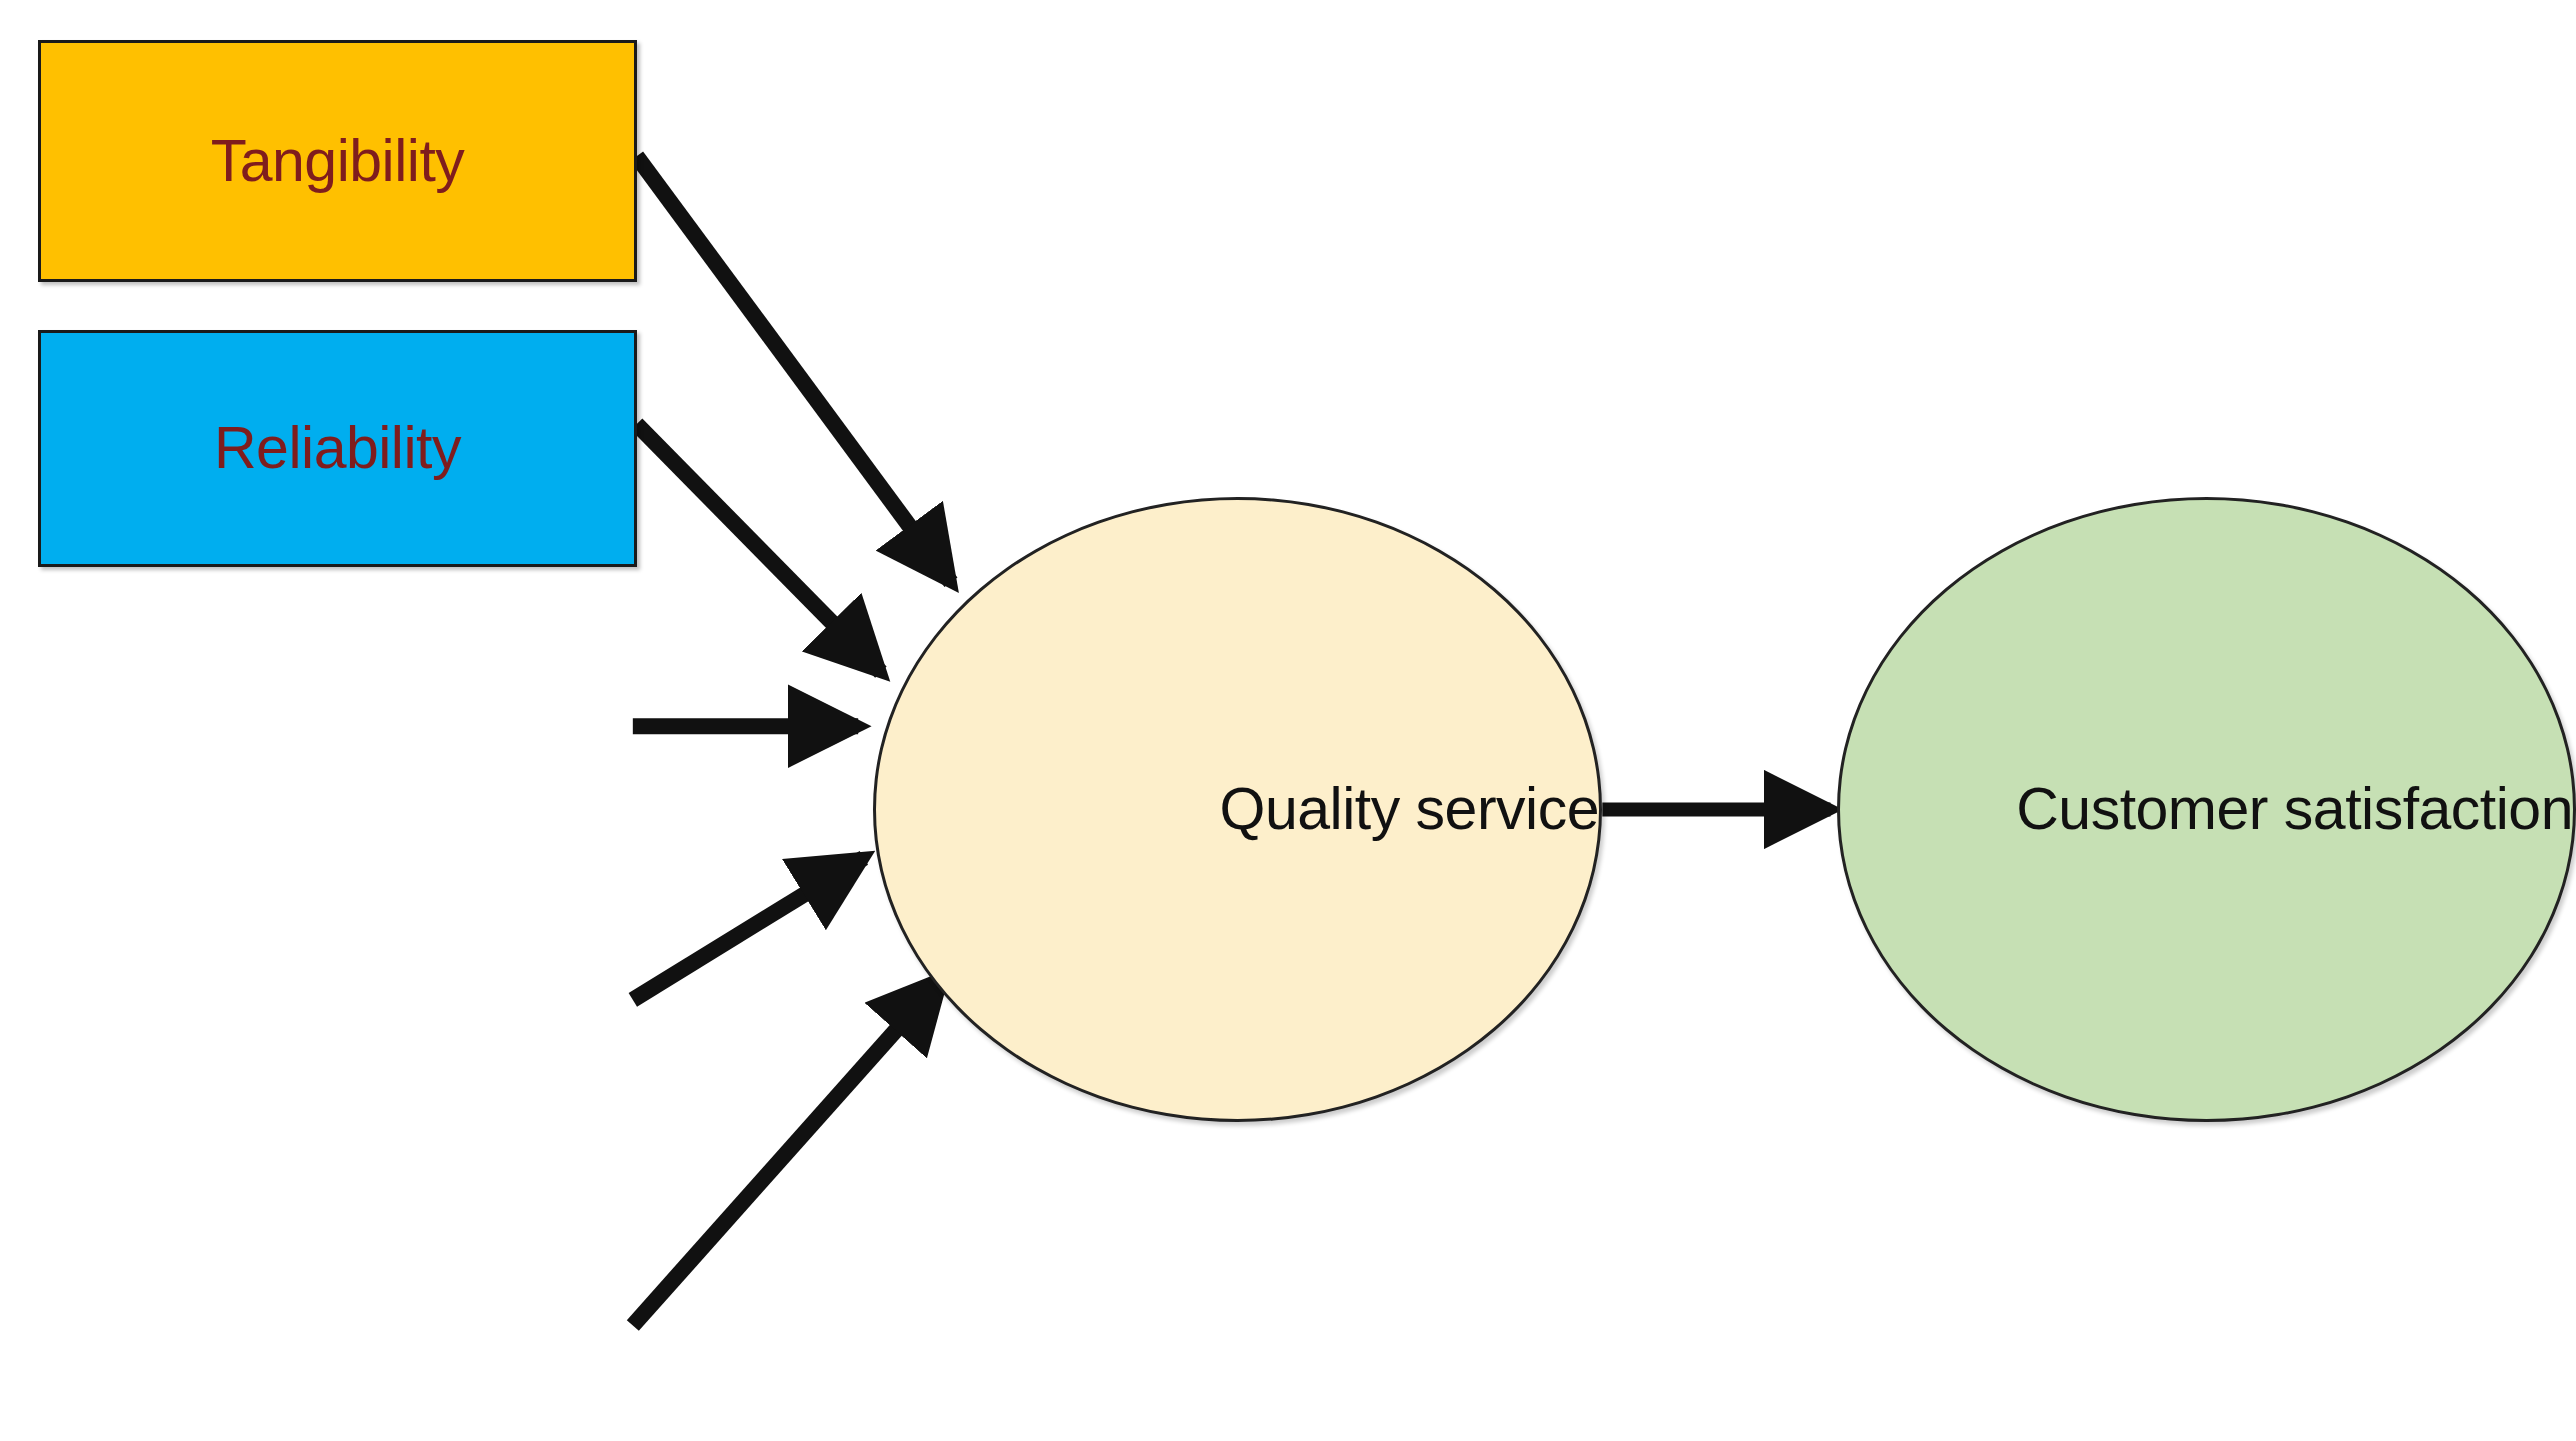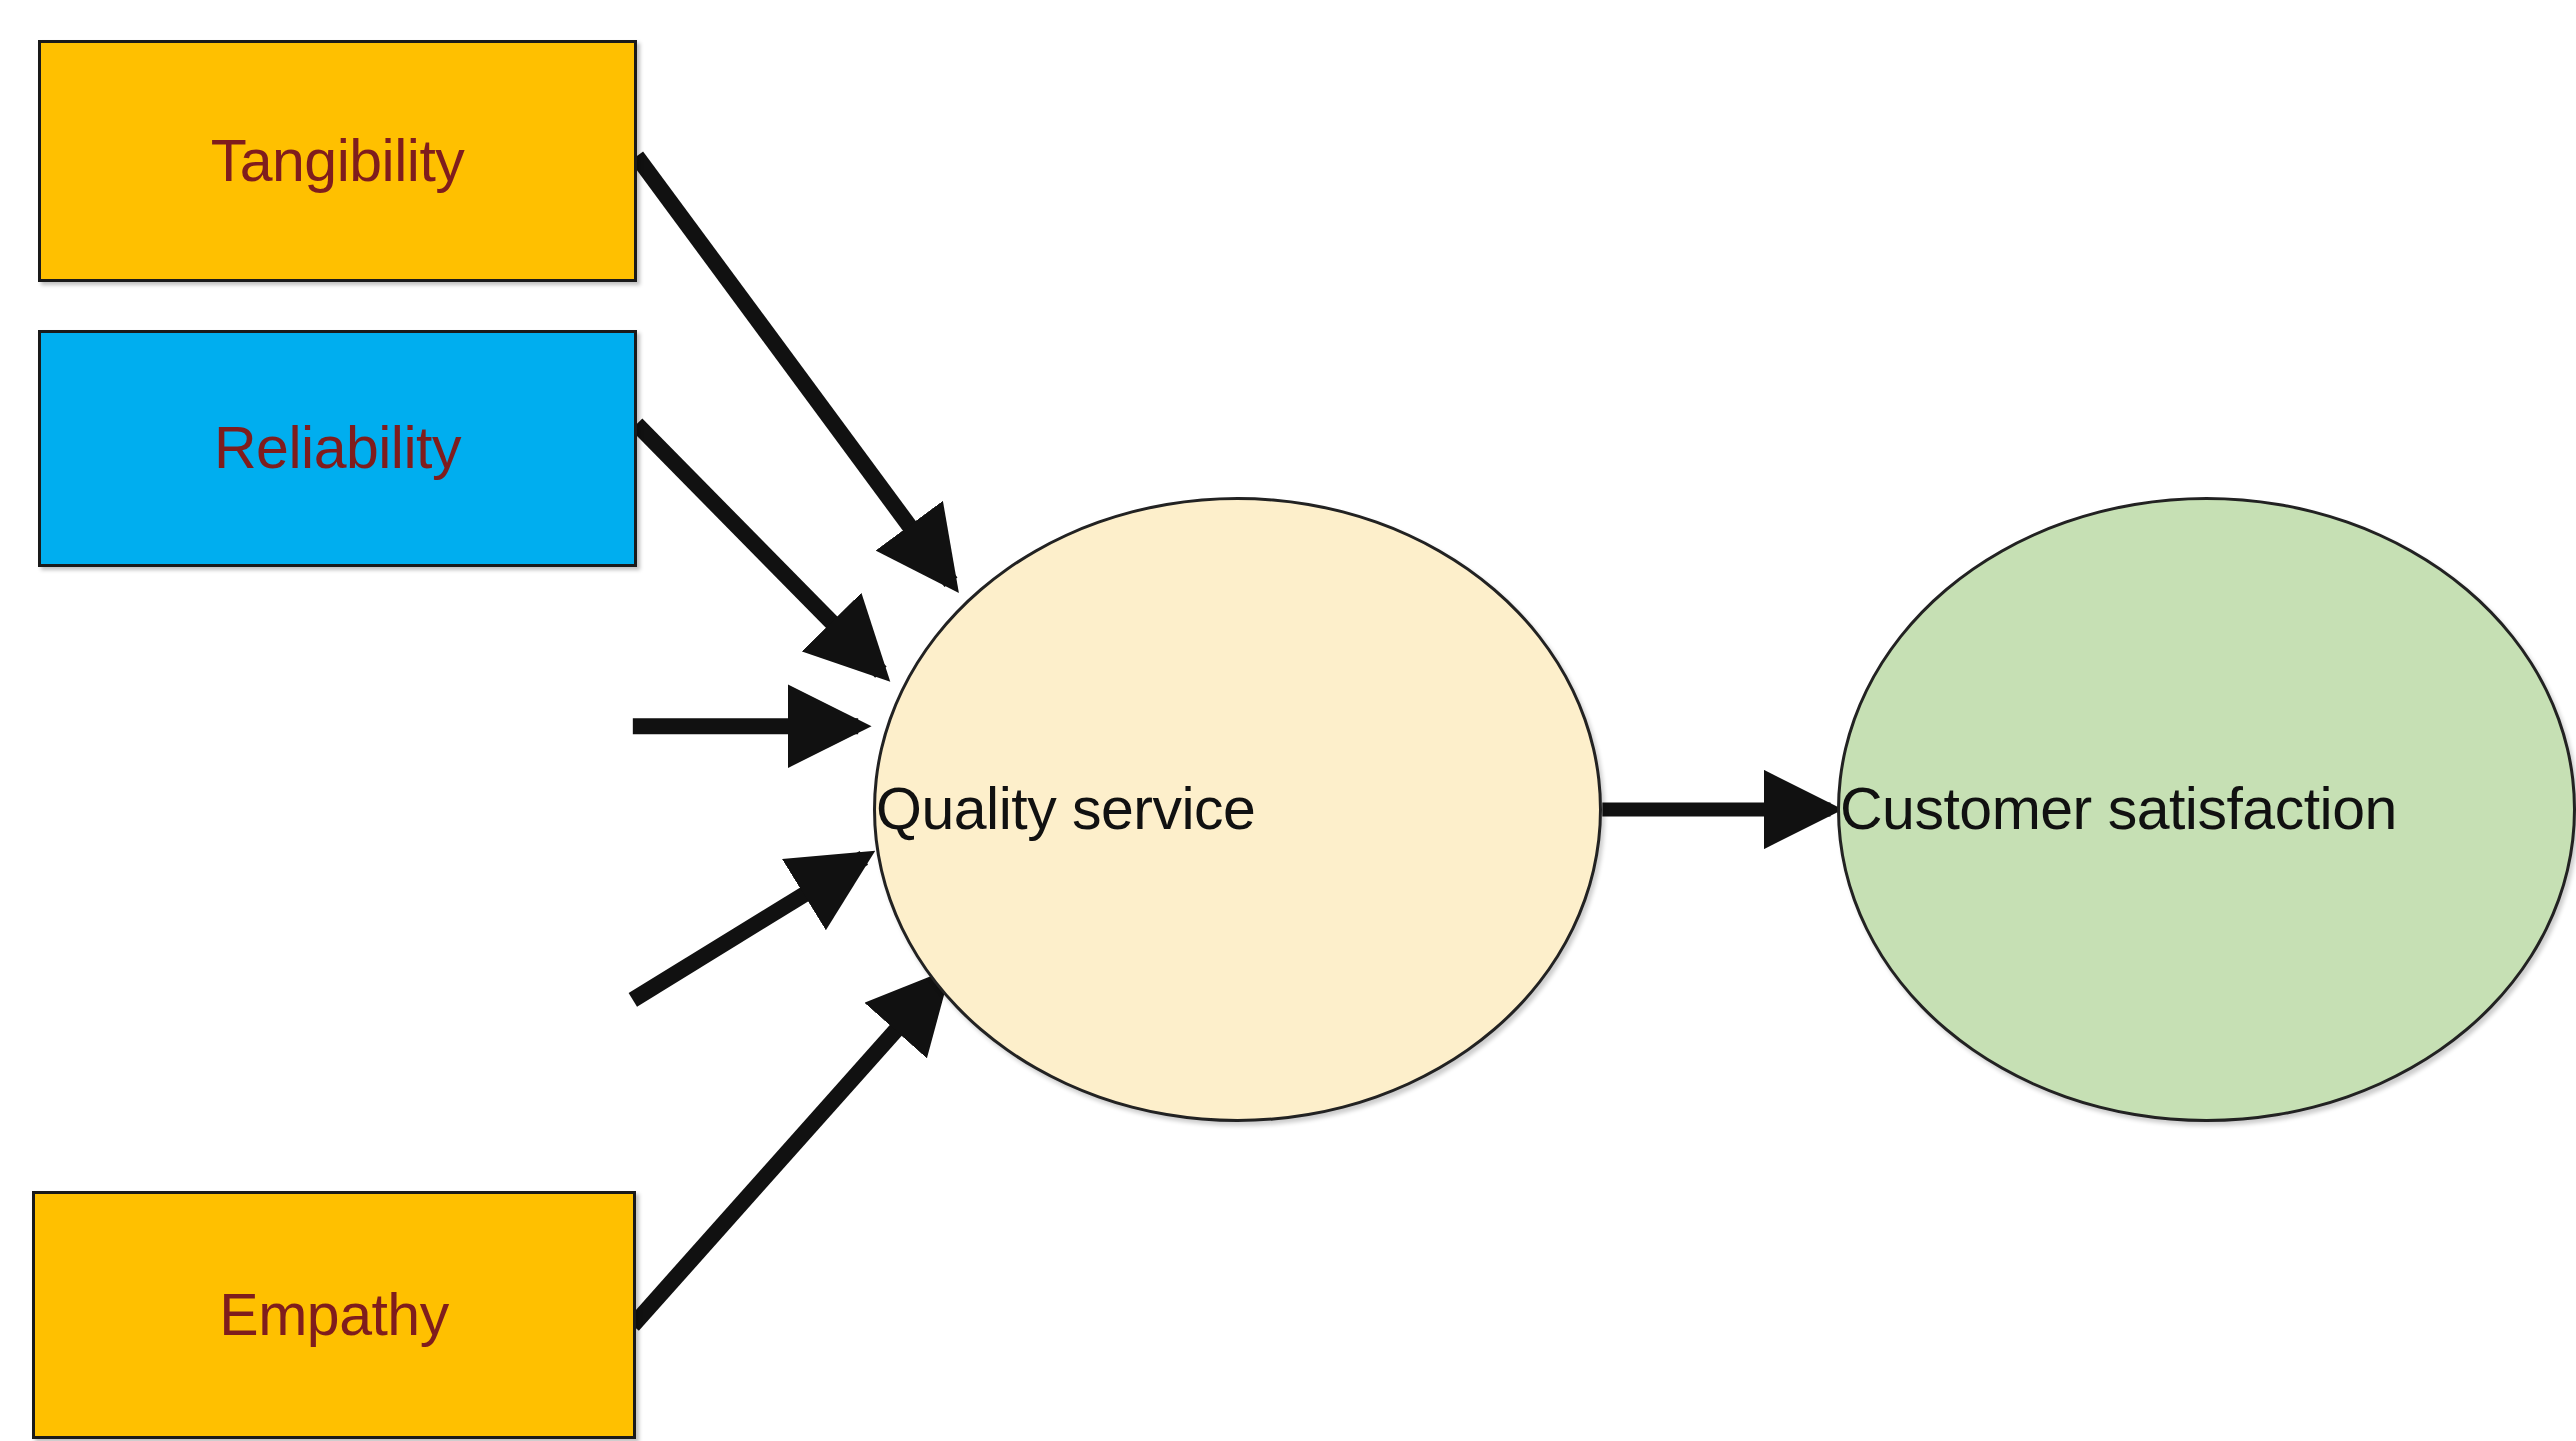--- a/index.html
+++ b/index.html
@@ -31,21 +31,21 @@
     white-space: nowrap;
     letter-spacing: -0.5px;
   }
   .node-ellipse {
     position: absolute;
     box-sizing: border-box;
     border: 3.8px solid #222222;
     border-radius: 50%;
     display: flex;
     align-items: center;
-    justify-content: flex-start;
+    justify-content: flex-end;
     box-shadow: 2.8px 3.8px 4.7px rgba(0,0,0,0.2);
   }
   .node-ellipse .node-label {
     font-size: 59px;
     color: #111111;
     line-height: 1;
     white-space: nowrap;
     letter-spacing: -0.5px;
   }
   #edges {
@@ -98,23 +98,20 @@
   <div class="node-box" style="left:38px; top:40px; width:599px; height:242px; background:#FFC000;">
     <span class="node-label">Tangibility</span>
   </div>
 
   <div class="node-box" style="left:38px; top:330px; width:599px; height:237px; background:#00AEEF;">
     <span class="node-label">Reliability</span>
   </div>
 
 
 
-  <div class="node-box" style="left:32px; top:1191px; width:604px; height:248px; background:#FFC000;">
-    <span class="node-label">Empathy</span>
-  </div>
 
   <div class="node-ellipse" style="left:873px; top:497px; width:729px; height:625px; background:#FDEFCB;">
     <span class="node-label">Quality service</span>
   </div>
 
   <div class="node-ellipse" style="left:1837px; top:497px; width:739px; height:625px; background:#C6E0B4;">
     <span class="node-label">Customer satisfaction</span>
   </div>
 
 </div>

